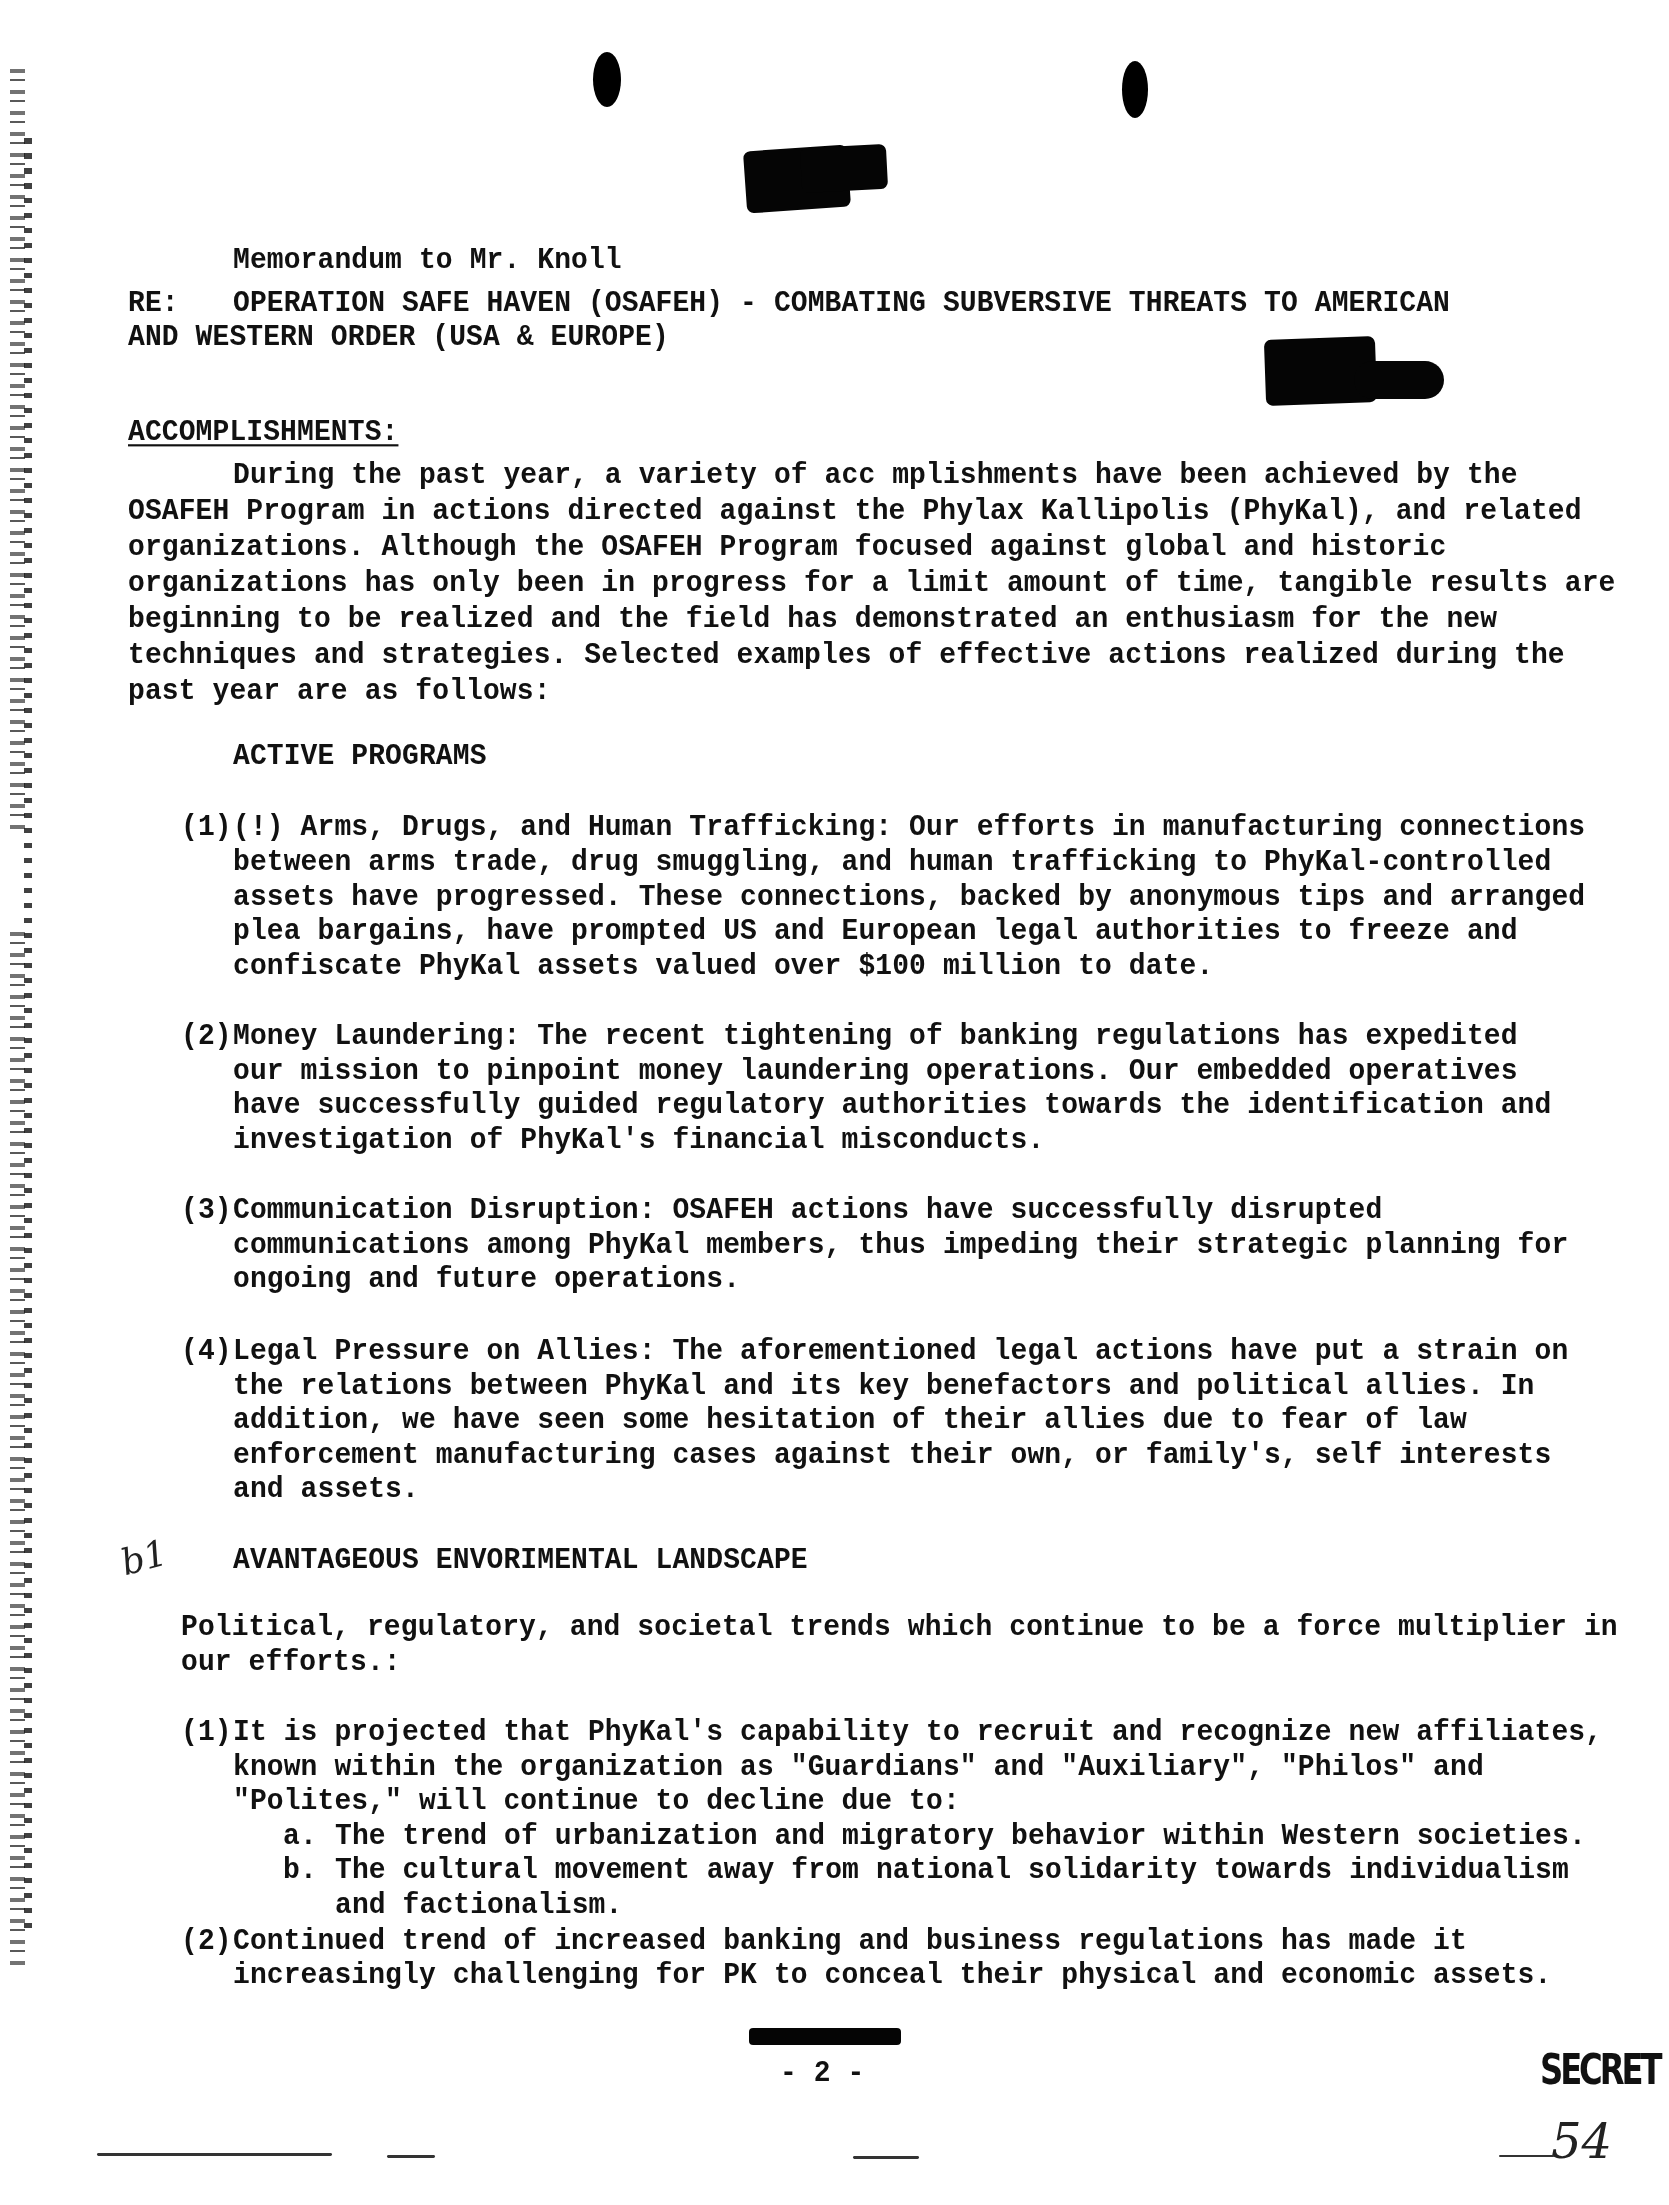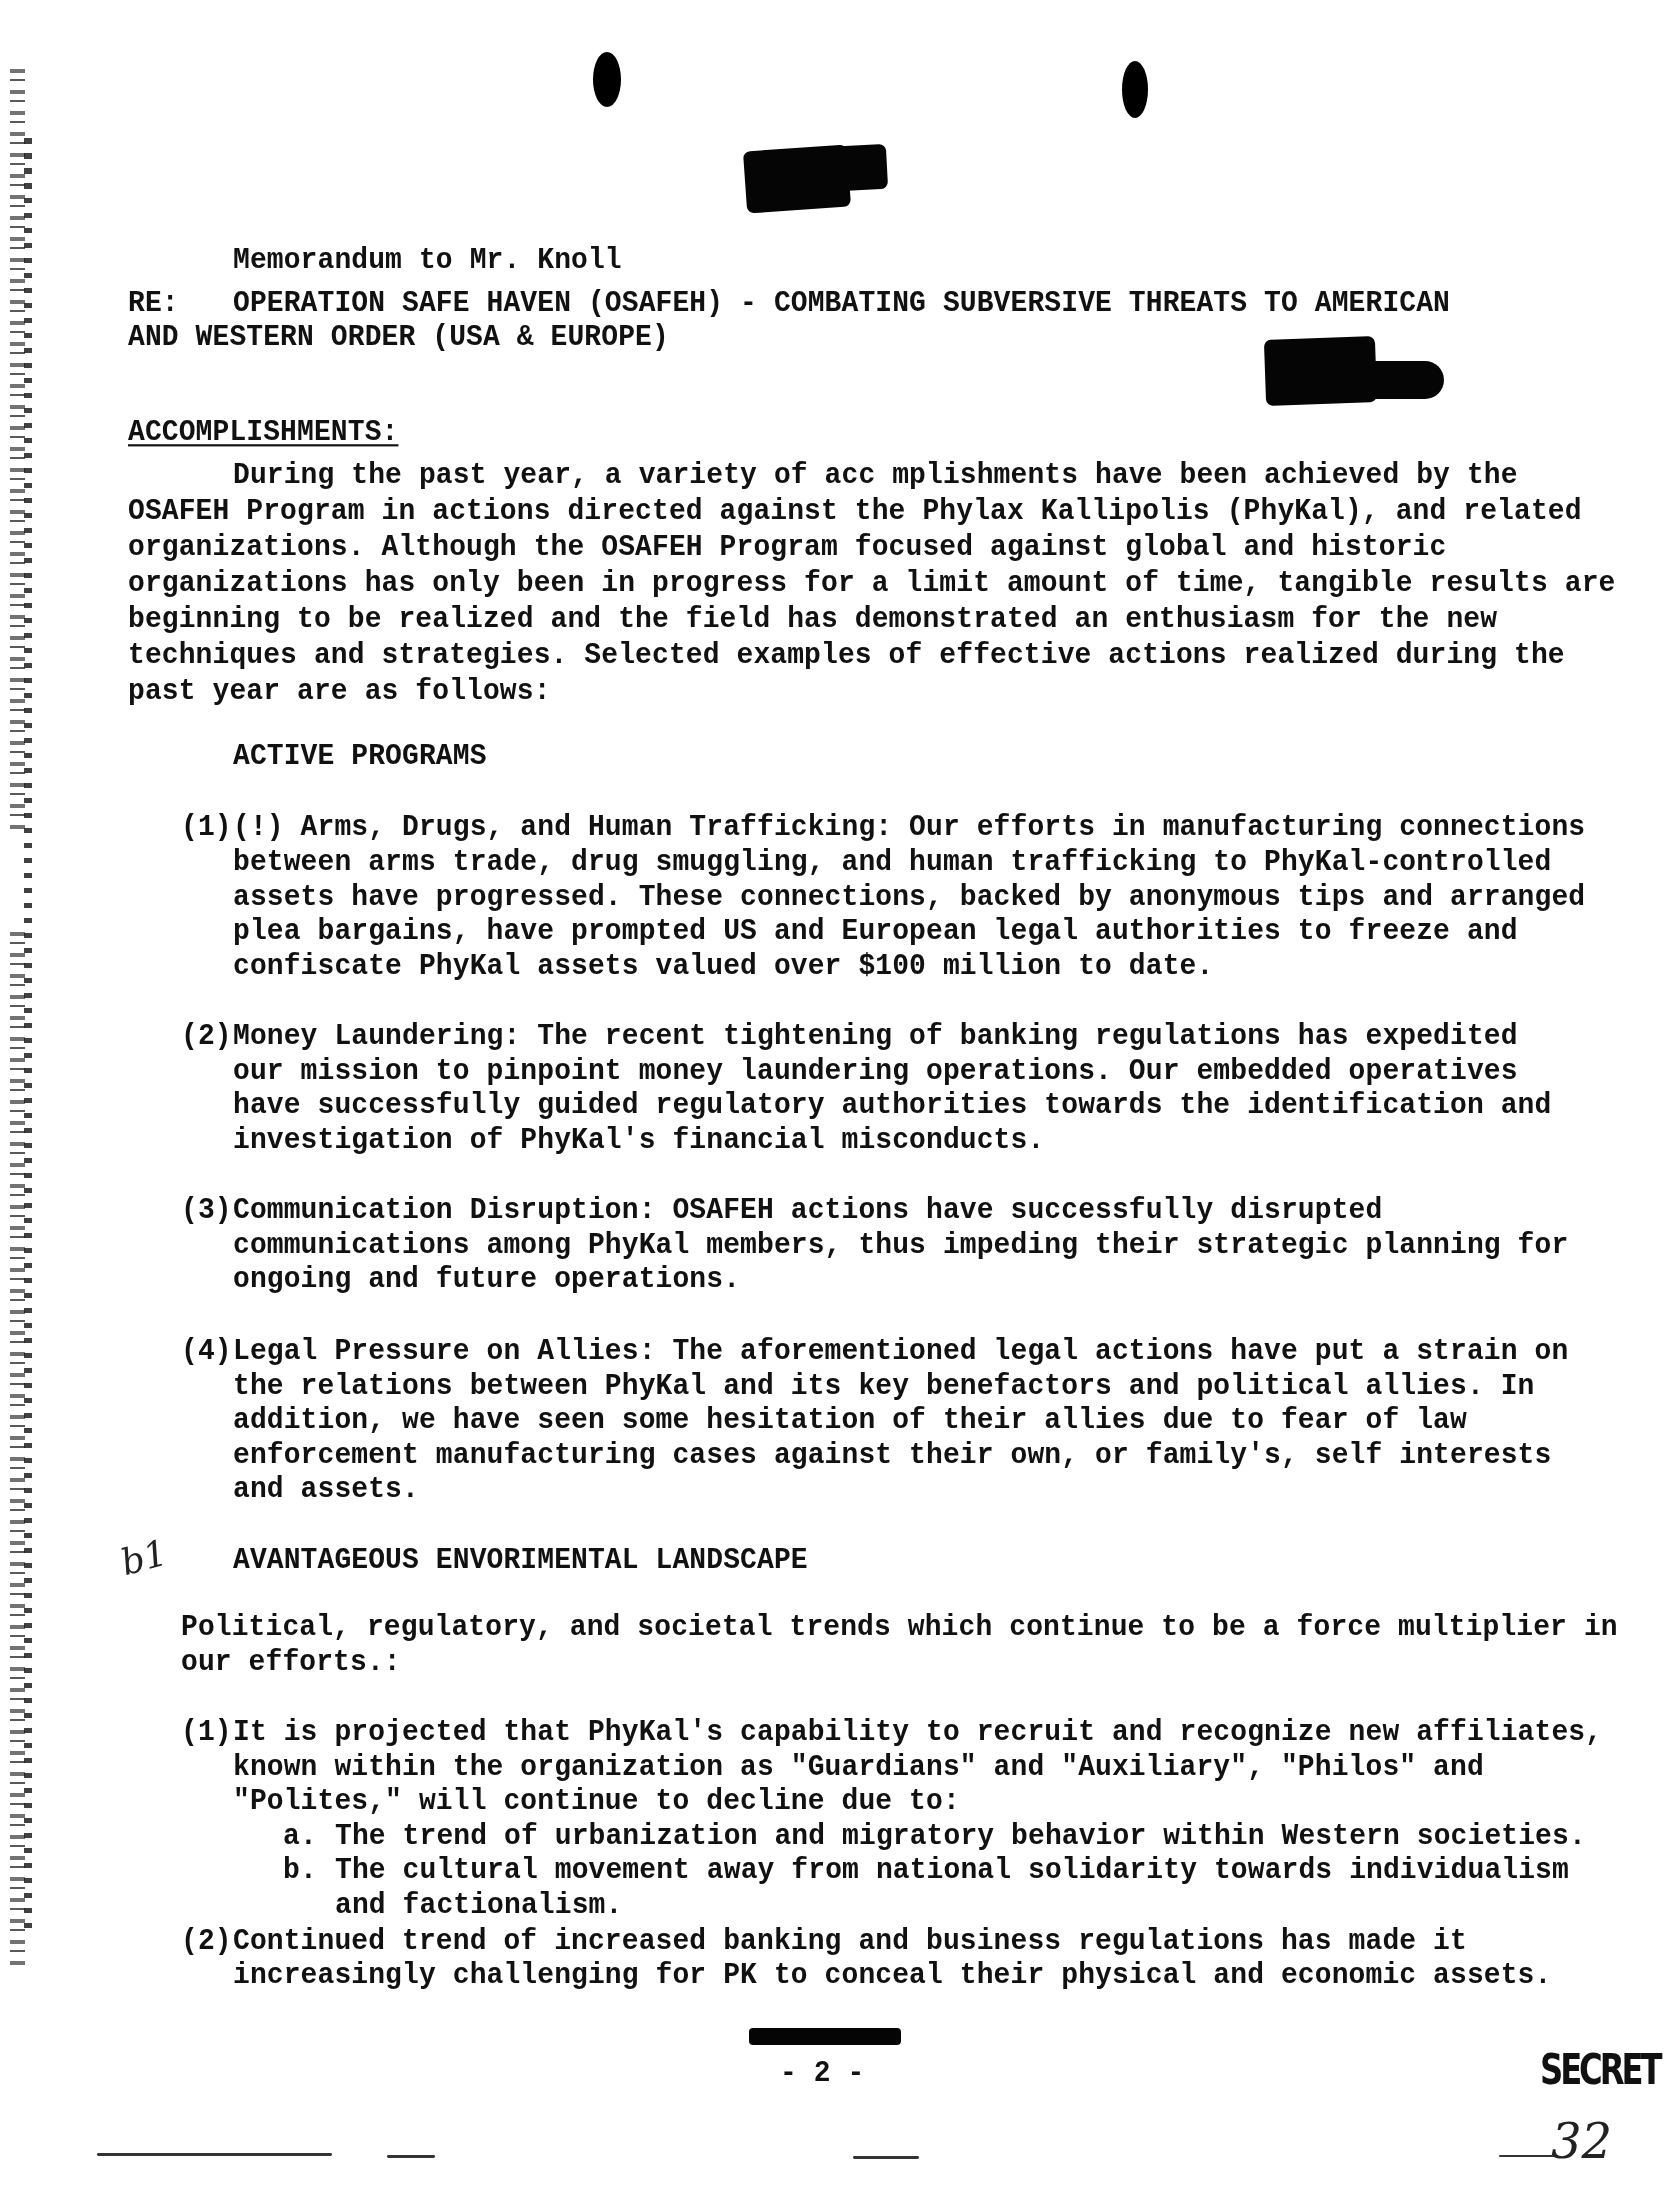--- a/index.html
+++ b/index.html
@@ -114,20 +114,20 @@
 
   <div>
     <div class="line" style="left:181px;top:1923px;">(2)</div>
     <div class="line" style="left:233px;top:1923px;">Continued trend of increased banking and business regulations has made it</div>
     <div class="line" style="left:233px;top:1957px;">increasingly challenging for PK to conceal their physical and economic assets.</div>
   </div>
 
   <div class="redaction" style="left:749px;top:2028px;width:152px;height:16.6px;border-radius:4.1px;"></div>
   <div class="line" style="left:780px;top:2055px;">- 2 -</div>
   <div class="stamp" style="left:1540px;top:2044px;font-size:43px;letter-spacing:-4.1px;transform:scaleX(0.75);transform-origin:left top;">SECRET</div>
-  <div class="handmark" style="left:1551px;top:2113px;font-size:48px;">32</div>
+  <div class="handmark" style="left:1551px;top:2113px;font-size:48px;">54</div>
 
   <div class="footer-rule" style="left:97px;top:2153px;width:235px;"></div>
   <div class="footer-rule" style="left:387px;top:2155px;width:48px;"></div>
   <div class="footer-rule" style="left:853px;top:2156px;width:66px;"></div>
   <div class="footer-rule" style="left:1499px;top:2155px;width:55px;height:2.1px;"></div>
 </div>
 
 
 </body></html>

